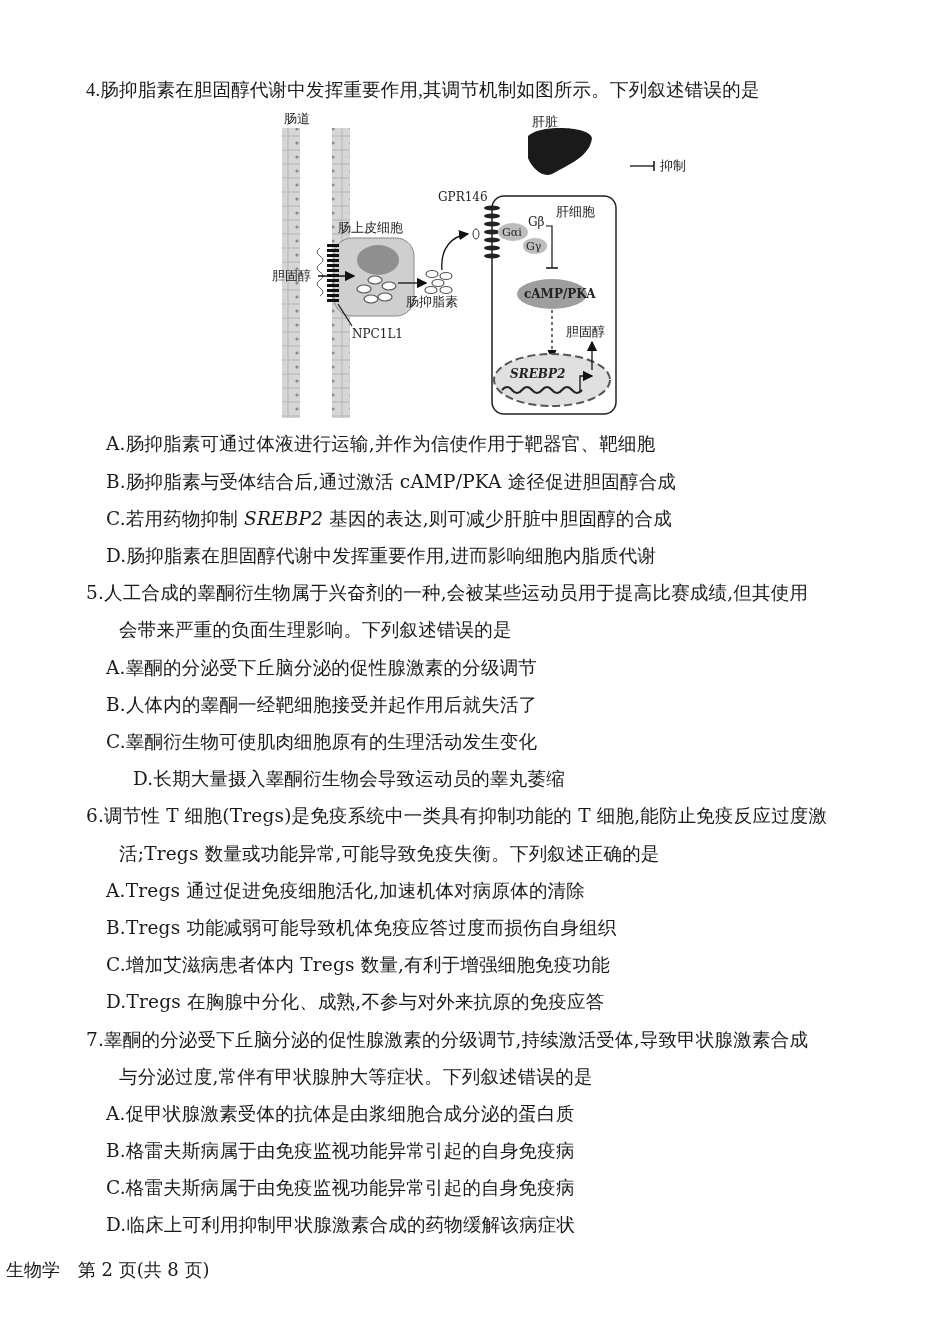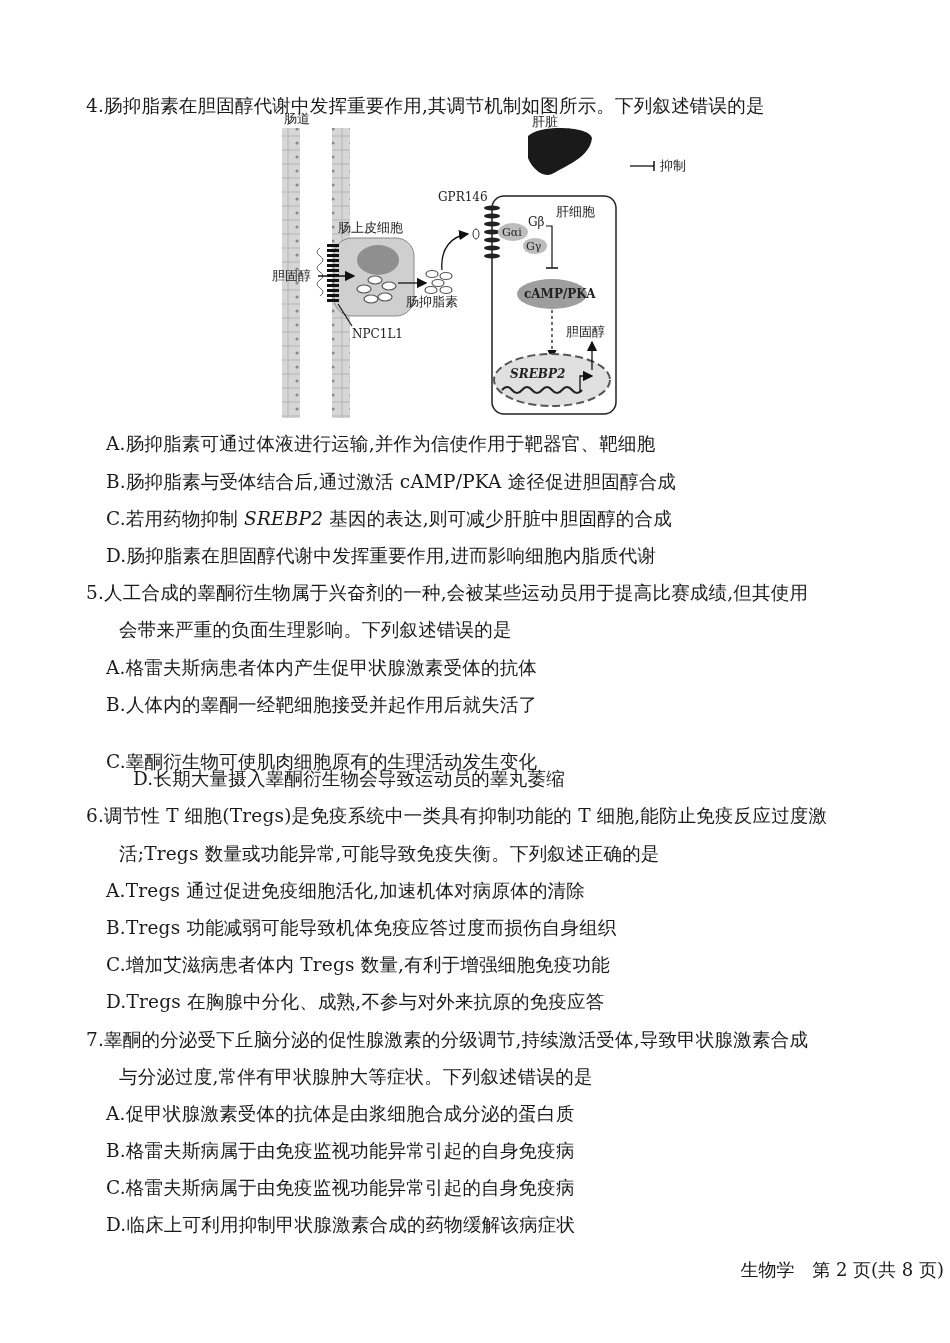--- a/index.html
+++ b/index.html
@@ -2,30 +2,30 @@
 <html><head>
 <meta charset="utf-8">
 <style>
   html, body { margin:0; padding:0; background:#ffffff; }
   body { width:950px; height:1343px; position:relative; overflow:hidden;
          font-family:"DejaVu Serif","Liberation Serif",serif; color:#1a1a1a; }
   .line { position:absolute; font-size:18.5px; line-height:24px; white-space:nowrap; letter-spacing:0.2px; }
   .q { left:86px; }
   .cont { left:106px;margin-left:13px; }
   .opt { left:106px; }
-  .footer { position:absolute; top:1258px; left:0; width:950px; text-align:right; font-size:18px; }
+  .footer { position:absolute; top:1258px; left:0; width:950px; text-align:left; font-size:18px; }
   .footer span { margin:0 6px; }
   #figure { position:absolute; left:270px; top:108px; width:420px; height:312px;text-align:right; }
   #figure svg text { font-family:"DejaVu Serif","Liberation Serif",serif; fill:#222; }
   .italic { font-style:italic; }
 </style>
 </head>
 <body>
 
-<div class="line q" style="top:94px;">
+<div class="line q" style="top:78px;font-family:Liberation Serif, serif;">
   <span>4.</span><span>肠抑脂素在胆固醇代谢中发挥重要作用,其调节机制如图所示。下列叙述错误的是</span>
 </div>
 
 <div id="figure">
   <svg width="420" height="312" viewBox="0 0 420 312" xmlns="http://www.w3.org/2000/svg">
     <defs>
       <marker id="arr" markerWidth="8" markerHeight="8" refX="7" refY="4" orient="auto">
         <path d="M0,0 L8,4 L0,8 z" fill="#111"></path>
       </marker>
       <pattern id="cells" width="18" height="14" patternUnits="userSpaceOnUse">
@@ -142,26 +142,26 @@
 </div>
 <div class="line opt" style="top:544px;">
   <span>D.</span><span>肠抑脂素在胆固醇代谢中发挥重要作用,进而影响细胞内脂质代谢</span>
 </div>
 
 <div class="line q" style="top:581px;">
   <span>5.</span><span>人工合成的睾酮衍生物属于兴奋剂的一种,会被某些运动员用于提高比赛成绩,但其使用</span>
 </div>
 <div class="line cont" style="top:618px;">会带来严重的负面生理影响。下列叙述错误的是</div>
 <div class="line opt" style="top:656px;">
-  <span>A.</span><span>格雷夫斯病患者体内产生促甲状腺激素受体的抗体</span>
+  <span>A.</span><span>睾酮的分泌受下丘脑分泌的促性腺激素的分级调节</span>
 </div>
 <div class="line opt" style="top:693px;">
   <span>B.</span><span>人体内的睾酮一经靶细胞接受并起作用后就失活了</span>
 </div>
-<div class="line opt" style="top:750px;text-align:right;">
+<div class="line opt" style="top:730px;text-align:right;">
   <span>C.</span><span>睾酮衍生物可使肌肉细胞原有的生理活动发生变化</span>
 </div>
 <div class="line opt" style="top:767px;margin-left:27px;">
   <span>D.</span><span>长期大量摄入睾酮衍生物会导致运动员的睾丸萎缩</span>
 </div>
 
 <div class="line q" style="top:804px;">
   <span>6.</span><span>调节性 T 细胞(Tregs)是免疫系统中一类具有抑制功能的 T 细胞,能防止免疫反应过度激</span>
 </div>
 <div class="line cont" style="top:842px;">活;Tregs 数量或功能异常,可能导致免疫失衡。下列叙述正确的是</div>

